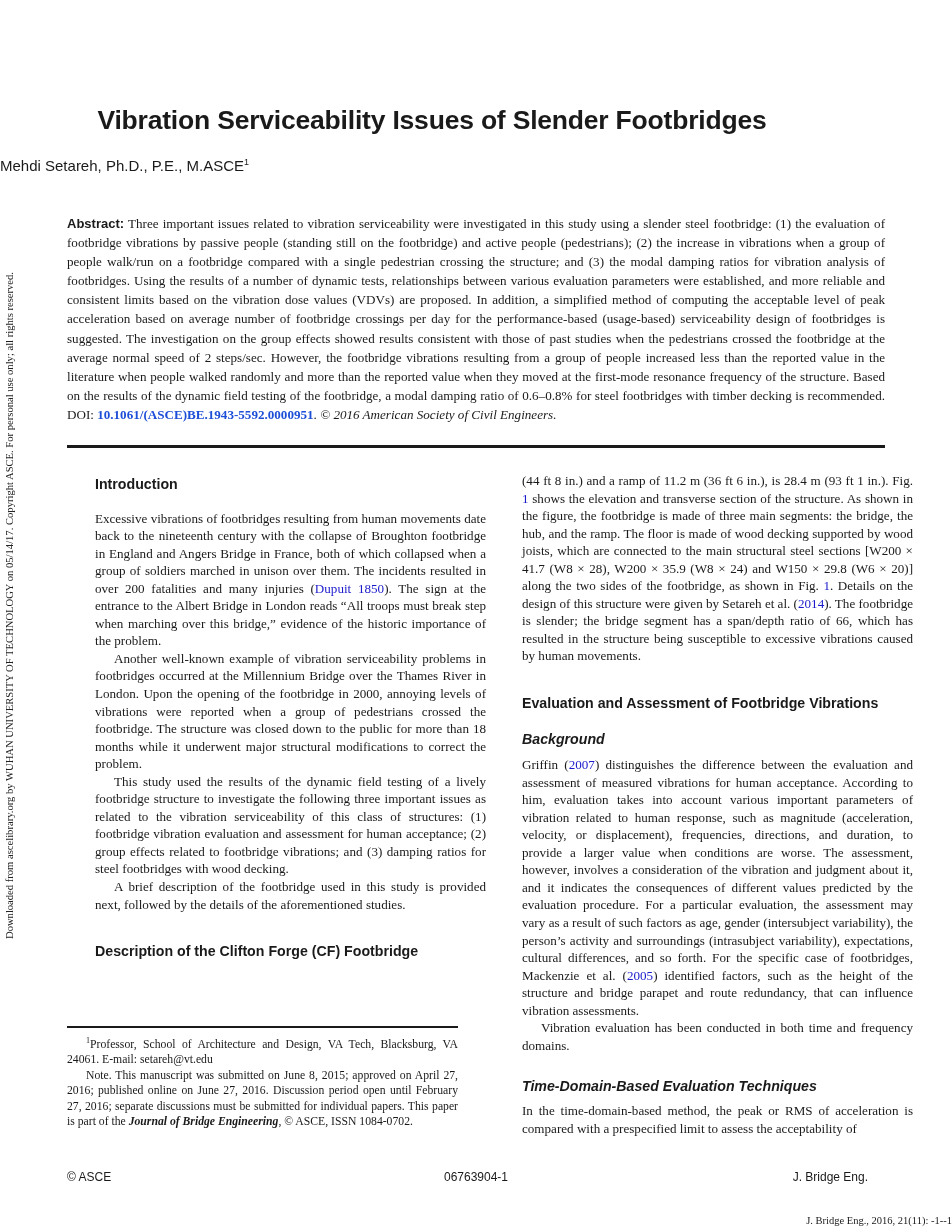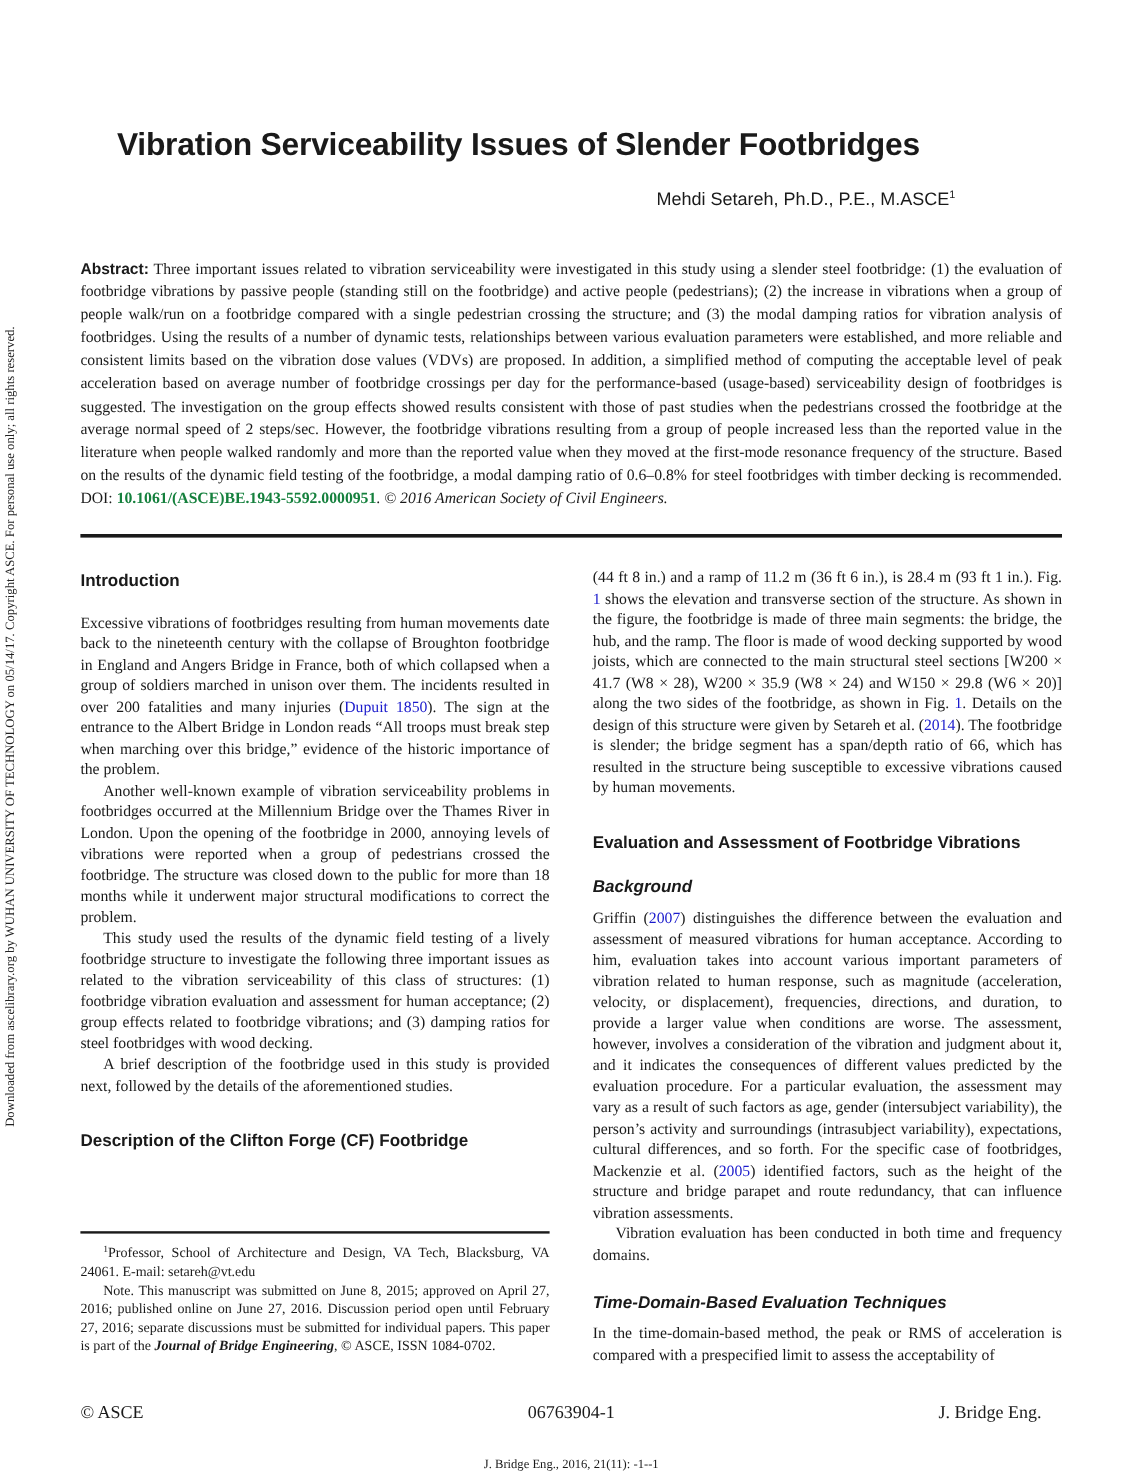--- a/index.html
+++ b/index.html
@@ -1,39 +1,39 @@
 <!DOCTYPE html>
 <html><head>
 <meta charset="utf-8">
 <style>
   html, body { margin:0; padding:0; background:#fff; }
   body { width:952px; height:1232px; position:relative; overflow:hidden; color:#1a1a1a; font-family:"Liberation Serif", serif; }
   .side { position:absolute; left:-601px; top:600px; width:1220px; text-align:center; transform:rotate(-90deg); transform-origin:center center; font-size:10.6px; color:#222; white-space:nowrap; }
   .title { position:absolute; top:105px; left:0; width:864px; text-align:center; font-family:"Liberation Sans", sans-serif; font-weight:bold; font-size:26.5px; letter-spacing:-0.2px; }
-  .author { position:absolute; top:157px; left:0; width:796px; text-align:right; font-family:"Liberation Sans", sans-serif; font-size:15px; }
+  .author { position:absolute; top:157px; left:0; width:796px; text-align:left; font-family:"Liberation Sans", sans-serif; font-size:15px; }
   .author sup { font-size:9px; }
   .abstract { position:absolute; top:214px; left:67px; width:818px; font-size:13.1px; line-height:19.1px; text-align:justify; }
   .abstract .lbl { font-family:"Liberation Sans", sans-serif; font-weight:bold; font-size:13px; }
   .abstract .doi-lbl { font-weight:normal; }
-  .abstract .doi { color:#15803d; font-weight:bold; }
+  .abstract .doi { color:#1d4ed8; font-weight:bold; }
   .abstract .copy { font-style:italic; }
   .rule { position:absolute; left:67px; width:818px; height:3px; background:#1a1a1a; top:445px; }
-  .col { position:absolute; width:391px; font-size:13.1px; line-height:17.55px; text-align:justify; }
+  .col { position:absolute; width:391px; font-size:13.1px; line-height:17.55px; text-align:justify;margin-left:28px; }
   .col p { margin:0; text-indent:19px; }
   .col p.noind { text-indent:0; }
   .h1 { font-family:"Liberation Sans", sans-serif; font-weight:bold; font-size:14.2px; margin:0; }
   .h2 { font-family:"Liberation Sans", sans-serif; font-weight:bold; font-style:italic; font-size:14.2px; margin:0; }
   .link { color:#1a1acc; }
   .fnrule { position:absolute; left:67px; top:1026px; width:391px; height:2px; background:#1a1a1a; }
   .fn { position:absolute; left:67px; top:1033px; width:391px; font-size:11.7px; line-height:15.5px; text-align:justify; }
   .fn p { margin:0; text-indent:19px; }
   .fn sup { font-size:8px; }
   .fn .jn { font-weight:bold; font-style:italic; }
-  .footer { position:absolute; top:1170px; font-family:Liberation Serif, serif; font-size:15px; }
-  .bottom { position:absolute; top:1215px; left:0; width:952px; text-align:center; font-size:10.5px; }
+  .footer { position:absolute; top:1170px; font-family:Liberation Sans, sans-serif; font-size:12px; }
+  .bottom { position:absolute; top:1215px; left:0; width:952px; text-align:right; font-size:10.5px; }
 </style>
 </head>
 <body>
 
 <div class="side">Downloaded from ascelibrary.org by WUHAN UNIVERSITY OF TECHNOLOGY on 05/14/17. Copyright ASCE. For personal use only; all rights reserved.</div>
 
 <h1 class="title" style="margin:0;">Vibration Serviceability Issues of Slender Footbridges</h1>
 <div class="author"><span>Mehdi Setareh, Ph.D., P.E., M.ASCE</span><sup>1</sup></div>
 
 <div class="abstract"><span class="lbl">Abstract:</span><span> Three important issues related to vibration serviceability were investigated in this study using a slender steel footbridge: (1) the evaluation of footbridge vibrations by passive people (standing still on the footbridge) and active people (pedestrians); (2) the increase in vibrations when a group of people walk/run on a footbridge compared with a single pedestrian crossing the structure; and (3) the modal damping ratios for vibration analysis of footbridges. Using the results of a number of dynamic tests, relationships between various evaluation parameters were established, and more reliable and consistent limits based on the vibration dose values (VDVs) are proposed. In addition, a simplified method of computing the acceptable level of peak acceleration based on average number of footbridge crossings per day for the performance-based (usage-based) serviceability design of footbridges is suggested. The investigation on the group effects showed results consistent with those of past studies when the pedestrians crossed the footbridge at the average normal speed of 2 steps/sec. However, the footbridge vibrations resulting from a group of people increased less than the reported value in the literature when people walked randomly and more than the reported value when they moved at the first-mode resonance frequency of the structure. Based on the results of the dynamic field testing of the footbridge, a modal damping ratio of 0.6–0.8% for steel footbridges with timber decking is recommended. </span><span class="doi-lbl">DOI: </span><span class="doi">10.1061/(ASCE)BE.1943-5592.0000951</span><span>. </span><span class="copy">© 2016 American Society of Civil Engineers.</span></div>

